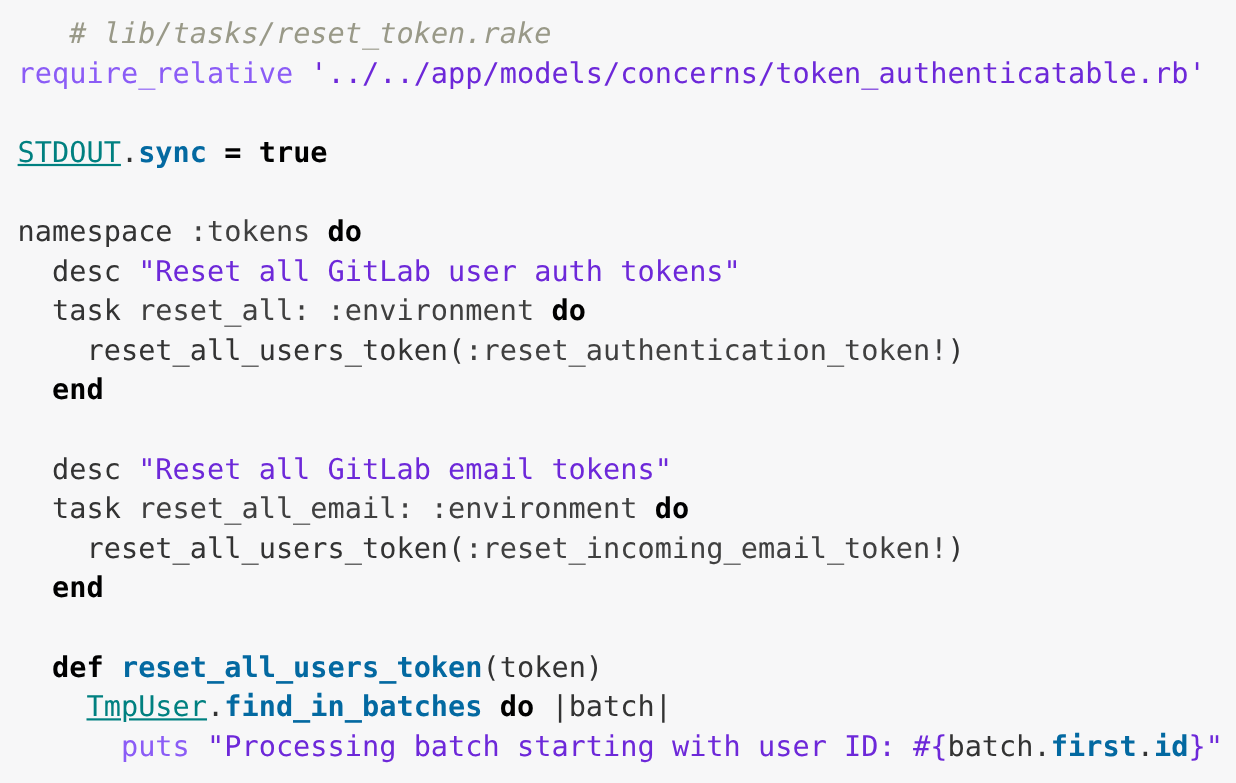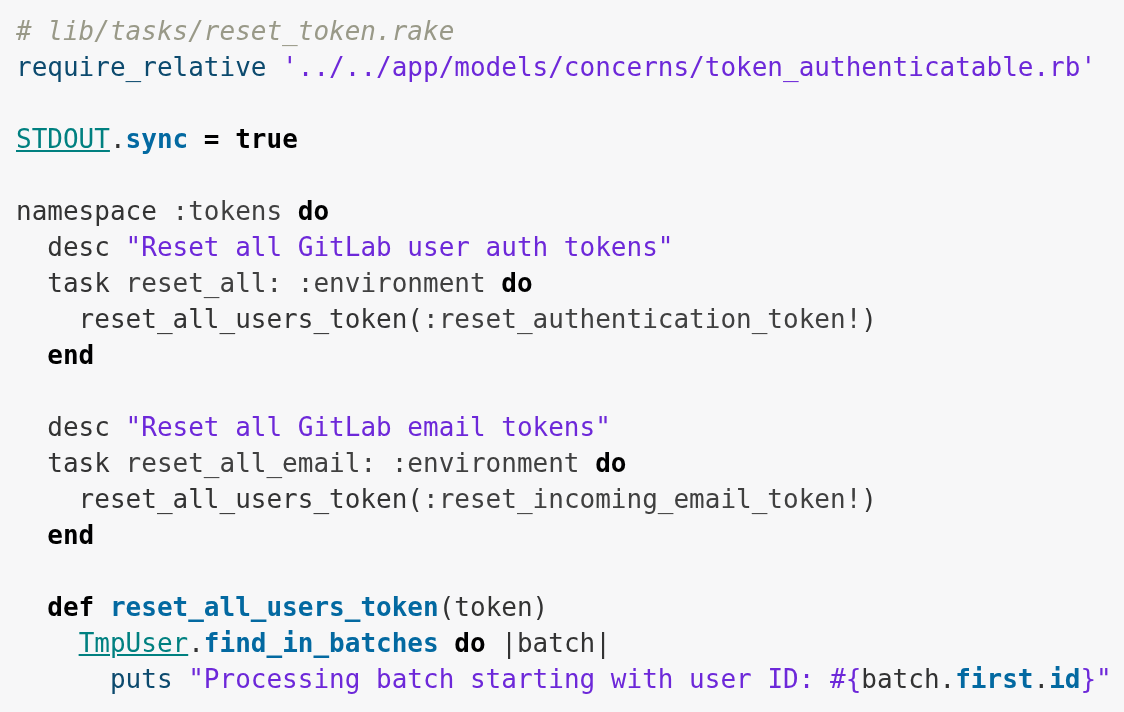--- a/index.html
+++ b/index.html
@@ -10,22 +10,22 @@
   .code {
     position: absolute; left: 16px; top: 13px;
     margin: 0;
     font-family: "DejaVu Sans Mono", monospace;
     font-size: 26px;
     line-height: 36px;
     color: #333333;
     white-space: pre;
   }
   .line { display: block; height: 36px; }
-  .c { color: #999988; font-style: italic; }
-  .bi { color: #0c4a6e; }
+  .c { color: #999988; font-style: italic; margin-left: 47px; }
+  .bi { color: #8b5cf6; }
   .s { color: #6d28d9; }
   .const { color: #008080; text-decoration: underline; }
   .meth { color: #0369a1; font-weight: bold; }
   .kw { color: #000000; font-weight: bold; }
   .sym { color: #404040; }
   .p { color: #333333; }
 </style>
 </head>
 <body>
 

